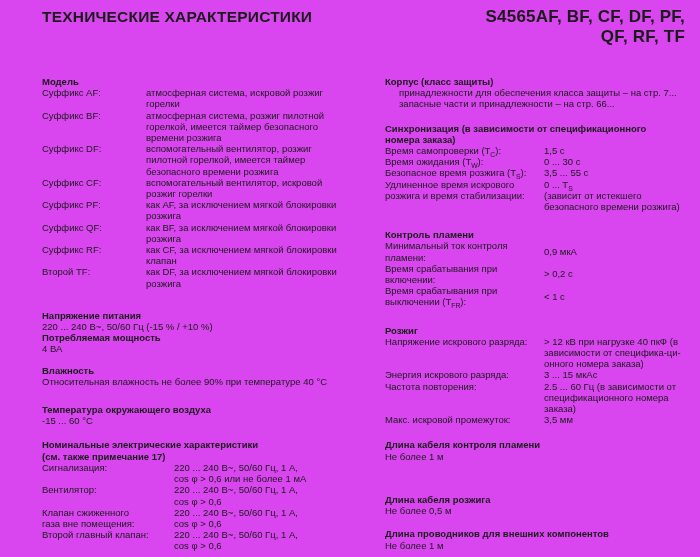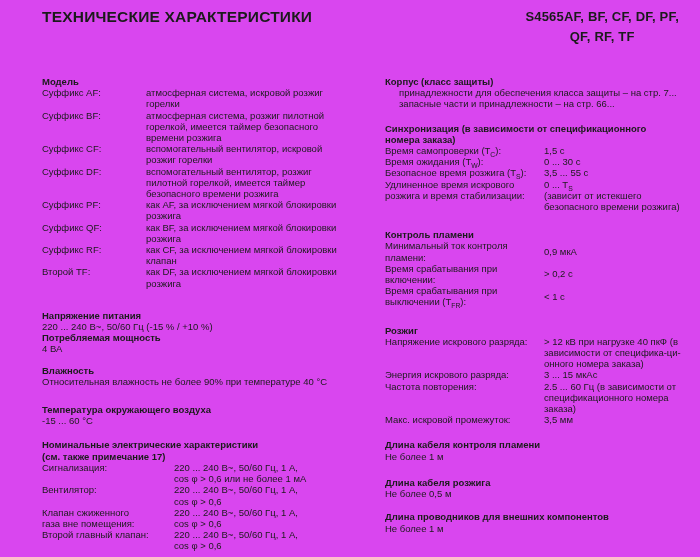--- a/index.html
+++ b/index.html
@@ -2,35 +2,35 @@
 <html><head>
 <meta charset="utf-8">
 <style>
   html,body{margin:0;padding:0;background:#ffffff;}
   .page{
     position:relative;width:700px;height:557px;background:#d946ef;overflow:hidden;
     font-family:"Liberation Sans",sans-serif;font-size:9.5px;line-height:11.2px;color:#1b1b1b;
   }
   .h{font-weight:700;}
   .title-left{position:absolute;left:42px;top:7px;font-size:15.5px;font-weight:700;line-height:20px;letter-spacing:.2px;}
-  .title-right{position:absolute;right:21px;top:7px;font-size:13px;font-weight:700;line-height:20px;text-align:center;letter-spacing:.2px;}
+  .title-right{position:absolute;right:15px;top:7px;font-size:17px;font-weight:700;line-height:20px;text-align:right;letter-spacing:.2px;}
   .col{position:absolute;top:76px;}
   .col-left{left:42px;width:309px;}
   .col-right{left:385px;width:313px;}
   .row{display:flex;align-items:flex-start;}
   .row.b{align-items:center;}
   .lbl{flex:0 0 100px;padding-right:4px;}
   .el .lbl{flex:0 0 128px;}
   .col-right .lbl{flex:0 0 155px;padding-right:4px;}
   .val{flex:1 1 auto;min-width:0;}
   sub{font-size:6.8px;line-height:0;}
   .ind{padding-left:14px;}
   .sync-h{max-width:288px;}
   .mt21{margin-top:21px}.mt17{margin-top:17px}.mt13{margin-top:13px}
-  .mt10{margin-top:10px}.mt14{margin-top:14px}.mt15{margin-top:15px}.mt12{margin-top:12px}
+  .mt10{margin-top:10px}.mt14{margin-top:14px}.mt15{margin-top:32px}.mt12{margin-top:12px}
 </style>
 </head>
 <body>
 
 <div class="page">
 
   <div class="title-left">ТЕХНИЧЕСКИЕ ХАРАКТЕРИСТИКИ</div>
   <div class="title-right">
     <div>S4565AF, BF, CF, DF, PF,</div>
     <div>QF, RF, TF</div>
@@ -42,26 +42,26 @@
       <div class="h">Модель</div>
       <div class="row">
           <div class="lbl">Суффикс AF:</div>
           <div class="val">атмосферная система, искровой розжиг горелки</div>
         </div>
       <div class="row">
           <div class="lbl">Суффикс BF:</div>
           <div class="val">атмосферная система, розжиг пилотной горелкой, имеется таймер безопасного времени розжига</div>
         </div>
       <div class="row">
+          <div class="lbl">Суффикс DF:</div>
+          <div class="val">вспомогательный вентилятор, розжиг пилотной горелкой, имеется таймер безопасного времени розжига</div>
+        </div>
+      <div class="row">
           <div class="lbl">Суффикс CF:</div>
           <div class="val">вспомогательный вентилятор, искровой розжиг горелки</div>
-        </div>
-      <div class="row">
-          <div class="lbl">Суффикс DF:</div>
-          <div class="val">вспомогательный вентилятор, розжиг пилотной горелкой, имеется таймер безопасного времени розжига</div>
         </div>
       <div class="row">
           <div class="lbl">Суффикс PF:</div>
           <div class="val">как AF, за исключением мягкой блокировки розжига</div>
         </div>
       <div class="row">
           <div class="lbl">Суффикс QF:</div>
           <div class="val">как BF, за исключением мягкой блокировки розжига</div>
         </div>
       <div class="row">

